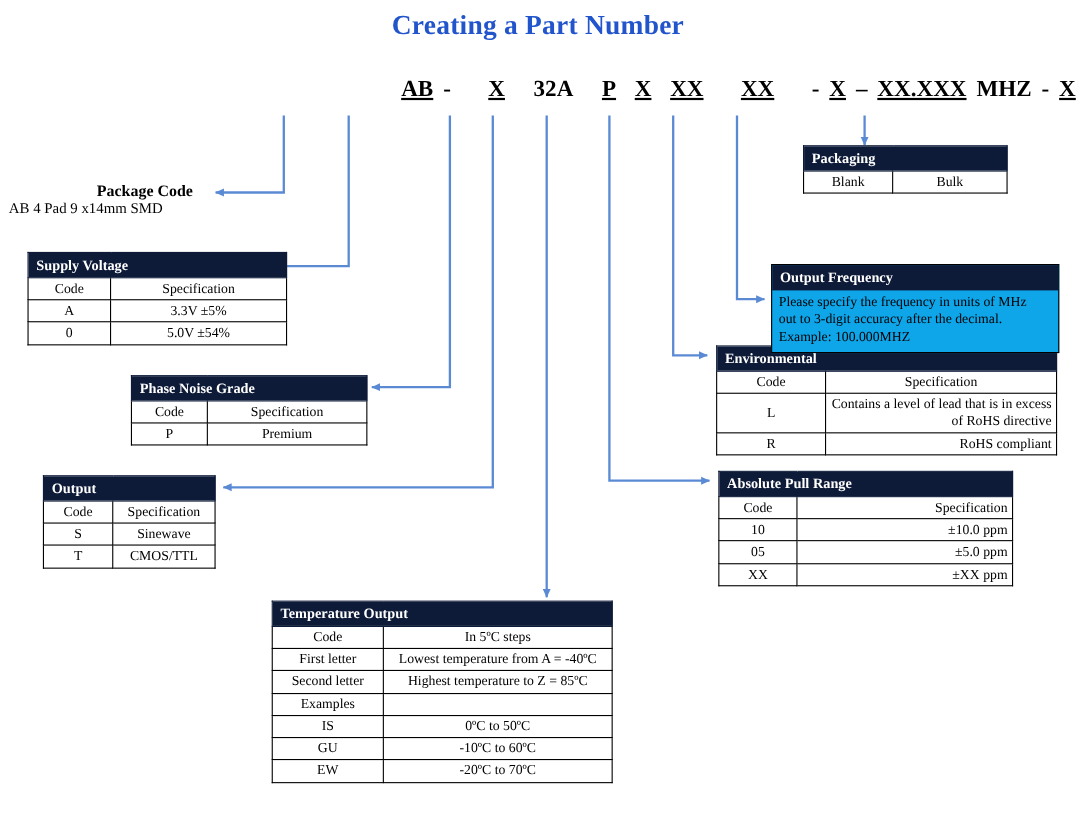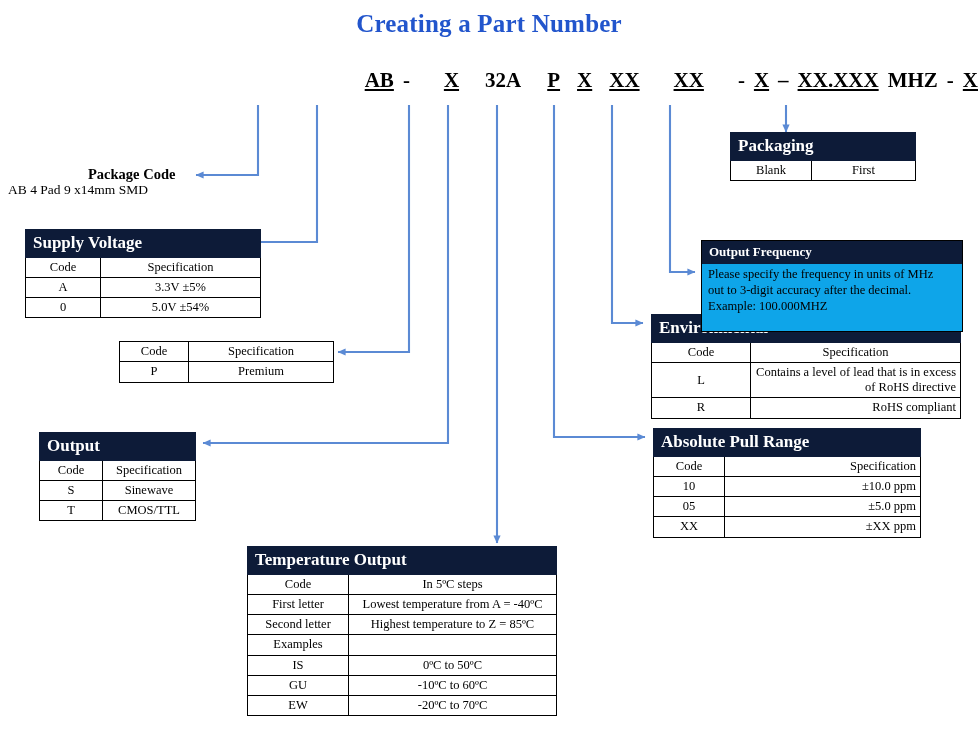--- a/index.html
+++ b/index.html
@@ -46,21 +46,21 @@
   .tbl td,.tbl th{
     border:1px solid #000000;
     padding:2px 4px;
     font-weight:normal;
     line-height:1.22;
   }
   .tbl .hdr td{
     background:#0d1b38;
     color:#ffffff;
     font-weight:bold;
-    font-size:17px;
+    font-size:13px;
     border:1px solid #0d1b38;
     padding:3px 7px;
     text-align:left;
   }
   .c{text-align:center;}
   .l{text-align:right;}
 
   
   .pkg-label{
     position:absolute;left:88px;top:166px;
@@ -77,21 +77,21 @@
     border:1px solid #000000;
     background:#0ea5e9;
     font-size:12.5px;
     line-height:1.3;
   }
   .note .nhdr{
     background:#0d1b38;color:#ffffff;
     font-weight:bold;font-size:13px;
     padding:3px 7px;
   }
-  .note .nbody{padding:2px 6px 16px 6px;}
+  .note .nbody{padding:2px 6px 5px 6px;}
   .note .nbody div{white-space:nowrap;}
 </style>
 </head>
 <body>
 
 <div id="canvas">
 
   <div class="title">Creating a Part Number</div>
 
   <div class="pn">
@@ -144,20 +144,23 @@
         </tr>
     <tr>
           <td class="c">0</td>
         <td class="c">5.0V ±54%</td>
         </tr>
   </tbody>
     </table>
 
   <table class="tbl" style="left:119px;top:341px;width:215px;">
     <tbody>
+        <tr class="hdr">
+          <td colspan="2">Phase Noise Grade</td>
+        </tr>
     <tr>
           <td class="c" style="width:60px">Code</td>
         <td class="c">Specification</td>
         </tr>
     <tr>
           <td class="c">P</td>
         <td class="c">Premium</td>
         </tr>
   </tbody>
     </table>
@@ -271,18 +274,18 @@
     </div>
   </div>
 
   <table class="tbl" style="left:730px;top:132px;width:186px;">
     <tbody>
         <tr class="hdr">
           <td colspan="2">Packaging</td>
         </tr>
     <tr>
       <td class="c" style="width:72px">Blank</td>
-      <td class="c">First</td>
+      <td class="c">Bulk</td>
     </tr>
   </tbody>
     </table>
 
 </div>
 
 </body></html>

